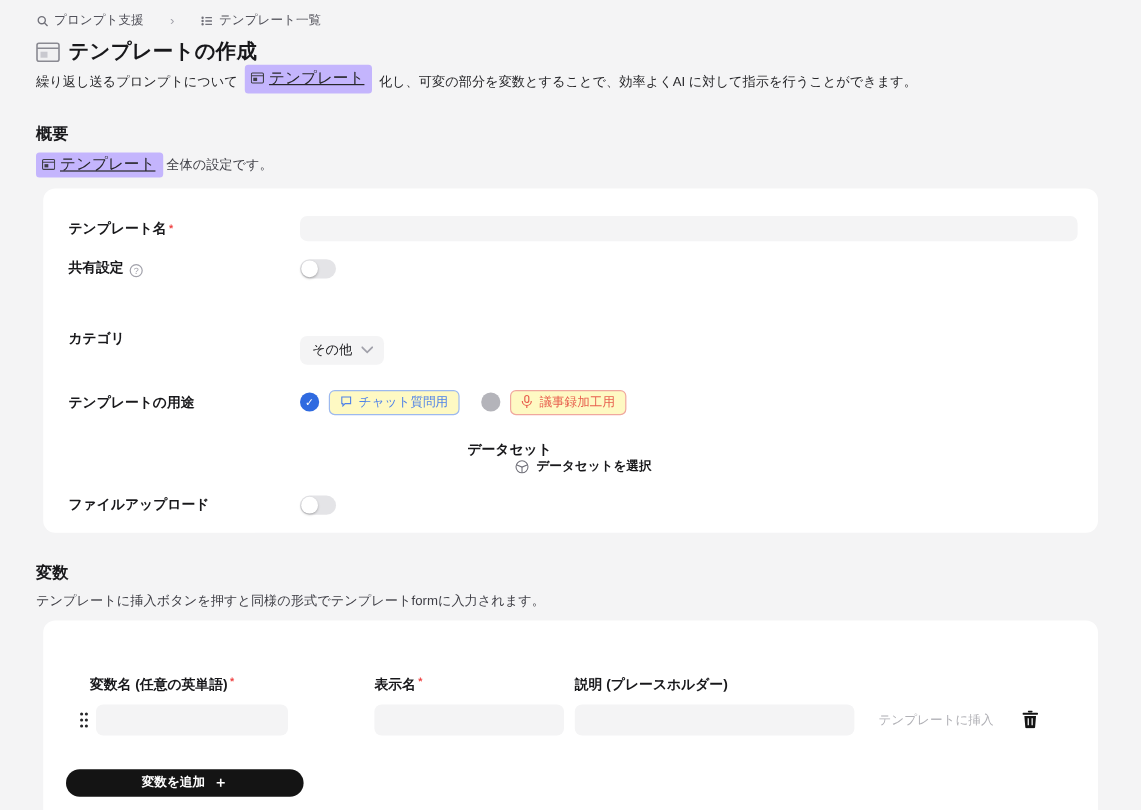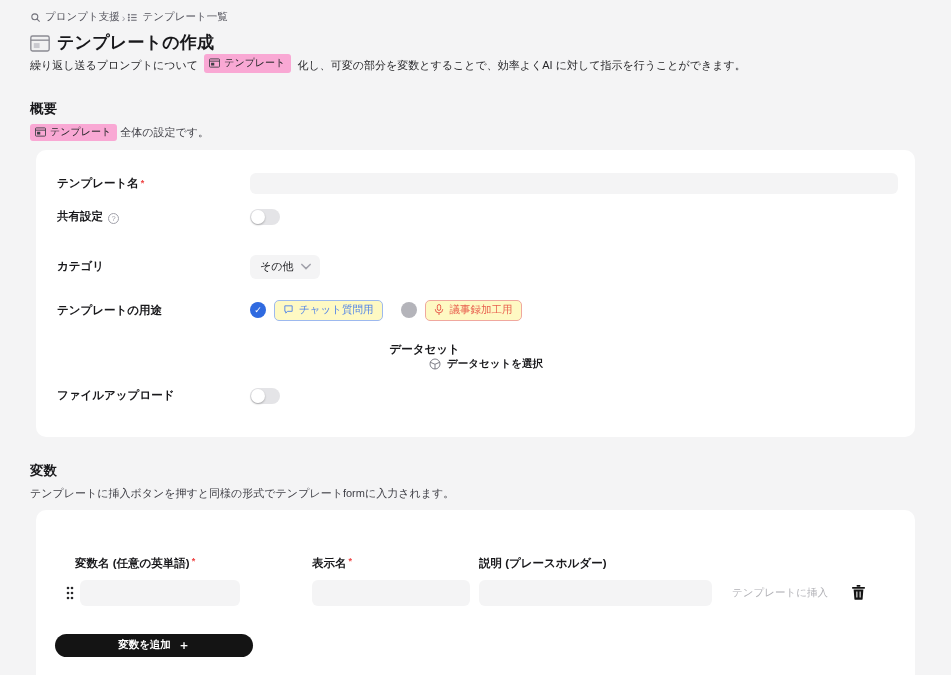--- a/index.html
+++ b/index.html
@@ -5,36 +5,36 @@
   * { box-sizing: border-box; margin: 0; padding: 0; }
   html,body { width: 951px; height: 675px; overflow: hidden; }
   body {
     background: #f4f4f5;
     font-family: "Liberation Sans", "DejaVu Sans", sans-serif;
     color: #18181b;
   }
   .page { padding: 10px 36px 0 30px; }
 
   
-  .breadcrumb { display: flex; align-items: flex-end; gap: 1px; font-size: 10.5px; color: #52525b; }
+  .breadcrumb { display: flex; align-items: flex-end; gap: 21px; font-size: 10.5px; color: #52525b; }
   .crumb { display: inline-flex; align-items: center; gap: 4px; cursor: pointer; }
   .crumb svg { display: block; }
   .crumb-sep { color: #a1a1aa; font-size: 11px; margin: 0 1px; }
 
   
   .title-row { display: flex; align-items: center; gap: 7px; margin-top: 7px; }
   .title-icon { width: 20px; height: 16px; display: inline-flex; }
   .page-title { font-size: 17px; font-weight: 700; letter-spacing: .2px; }
 
   
   .desc { font-size: 11px; color: #27272a; line-height: 1.6; }
   .chip {
     display: inline-flex; align-items: center; gap: 4px;
-    background: #f9a8d4; border-radius: 3px; padding: 1px 6px 2px 5px;
-    font-size: 10px; color: #27272a; margin: 0 3px; vertical-align: 1px;
+    background: #c4b5fd; border-radius: 3px; padding: 1px 6px 2px 5px;
+    font-size: 13px; color: #27272a; margin: 0 3px; vertical-align: 1px; text-decoration: underline;
   }
   .chip svg { display: block; }
 
   
   .section-title { font-size: 13.5px; font-weight: 700; margin-top: 25px; }
   .section-sub { margin-top: 6px; font-size: 11px; color: #3f3f46; display: flex; align-items: center; }
   .section-sub .chip { margin-left: 0; }
 
   .card {
     background: #fff; border-radius: 10px; margin-top: 9px; margin-left: 6px;
@@ -58,21 +58,21 @@
   }
 
   .toggle { width: 30px; height: 16px; border-radius: 9px; background: #e4e4e7; position: relative; cursor: pointer; }
   .toggle .knob {
     position: absolute; left: 1px; top: 1px; width: 14px; height: 14px; border-radius: 50%;
     background: #fff; box-shadow: 0 1px 2px rgba(0,0,0,.28);
   }
 
   .select {
     display: inline-flex; align-items: center; gap: 7px; background: #f4f4f5;
-    border-radius: 6px; padding: 4px 9px 5px 10px; font-size: 11px; cursor: pointer;
+    border-radius: 6px; padding: 4px 9px 5px 10px; font-size: 11px; cursor: pointer; margin-top: 18px;
   }
   .select svg { display: block; }
 
   .usage-group { display: flex; align-items: center; gap: 18px; }
   .usage-option { display: flex; align-items: center; gap: 8px; cursor: pointer; }
   .radio-on {
     width: 16px; height: 16px; border-radius: 50%; background: #2f6ae0; color: #fff;
     display: inline-flex; align-items: center; justify-content: center; font-size: 9px; font-weight: 700;
   }
   .radio-off { width: 16px; height: 16px; border-radius: 50%; background: #b4b4ba; }

